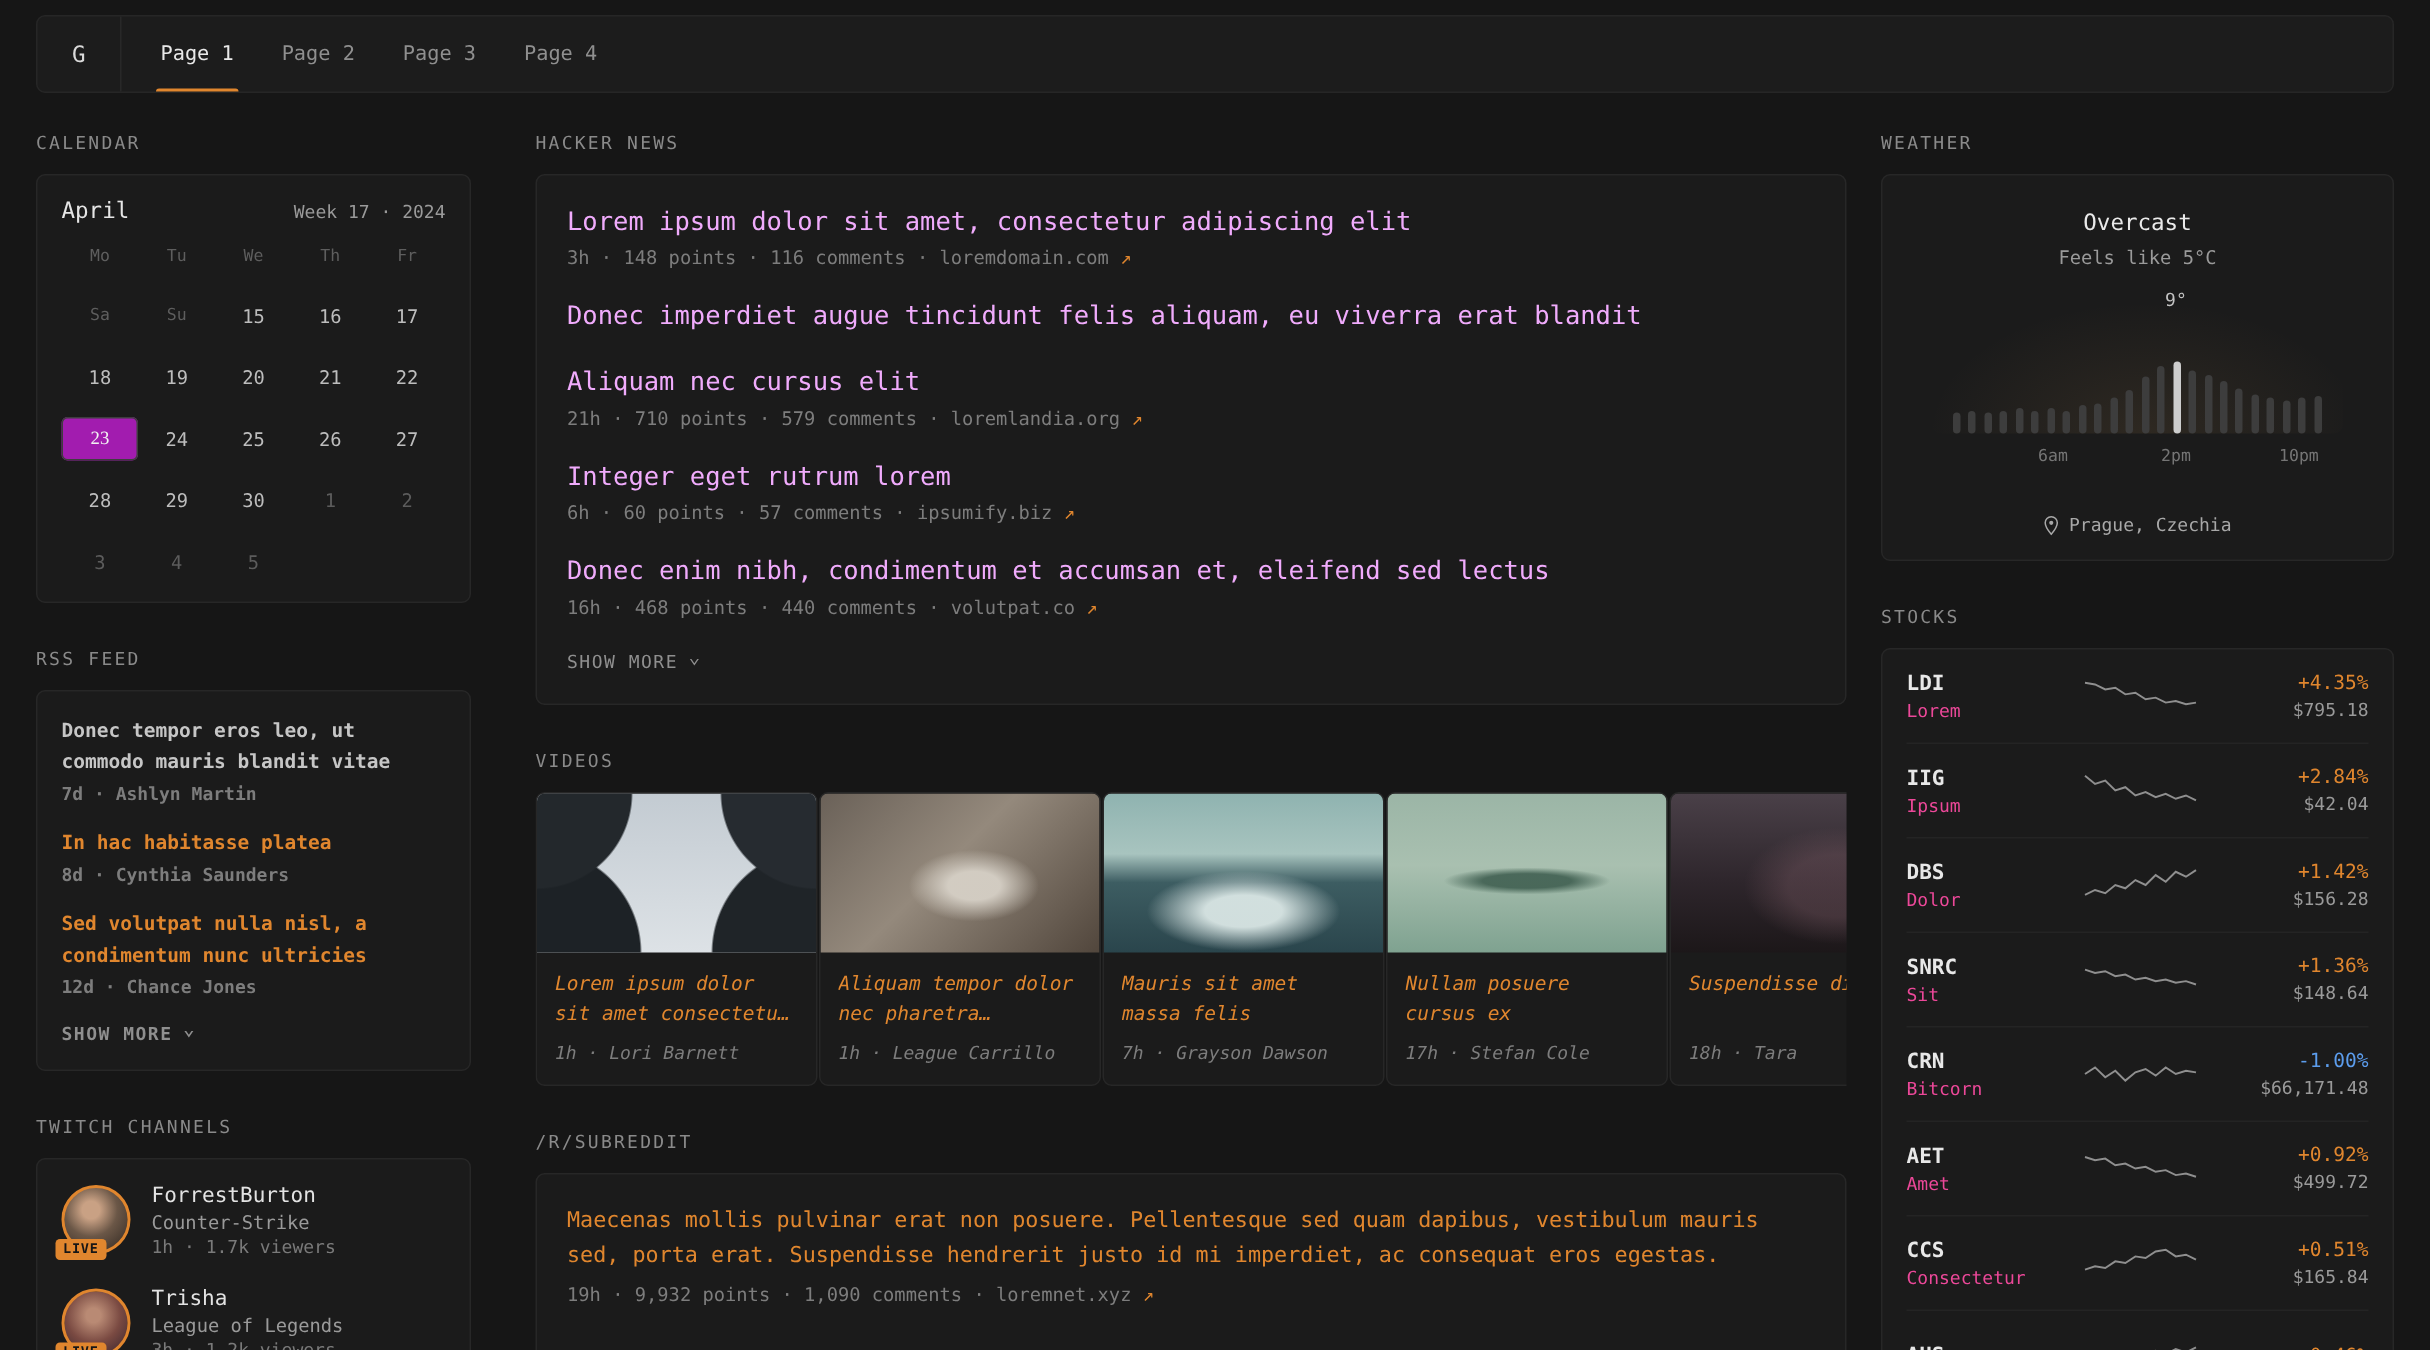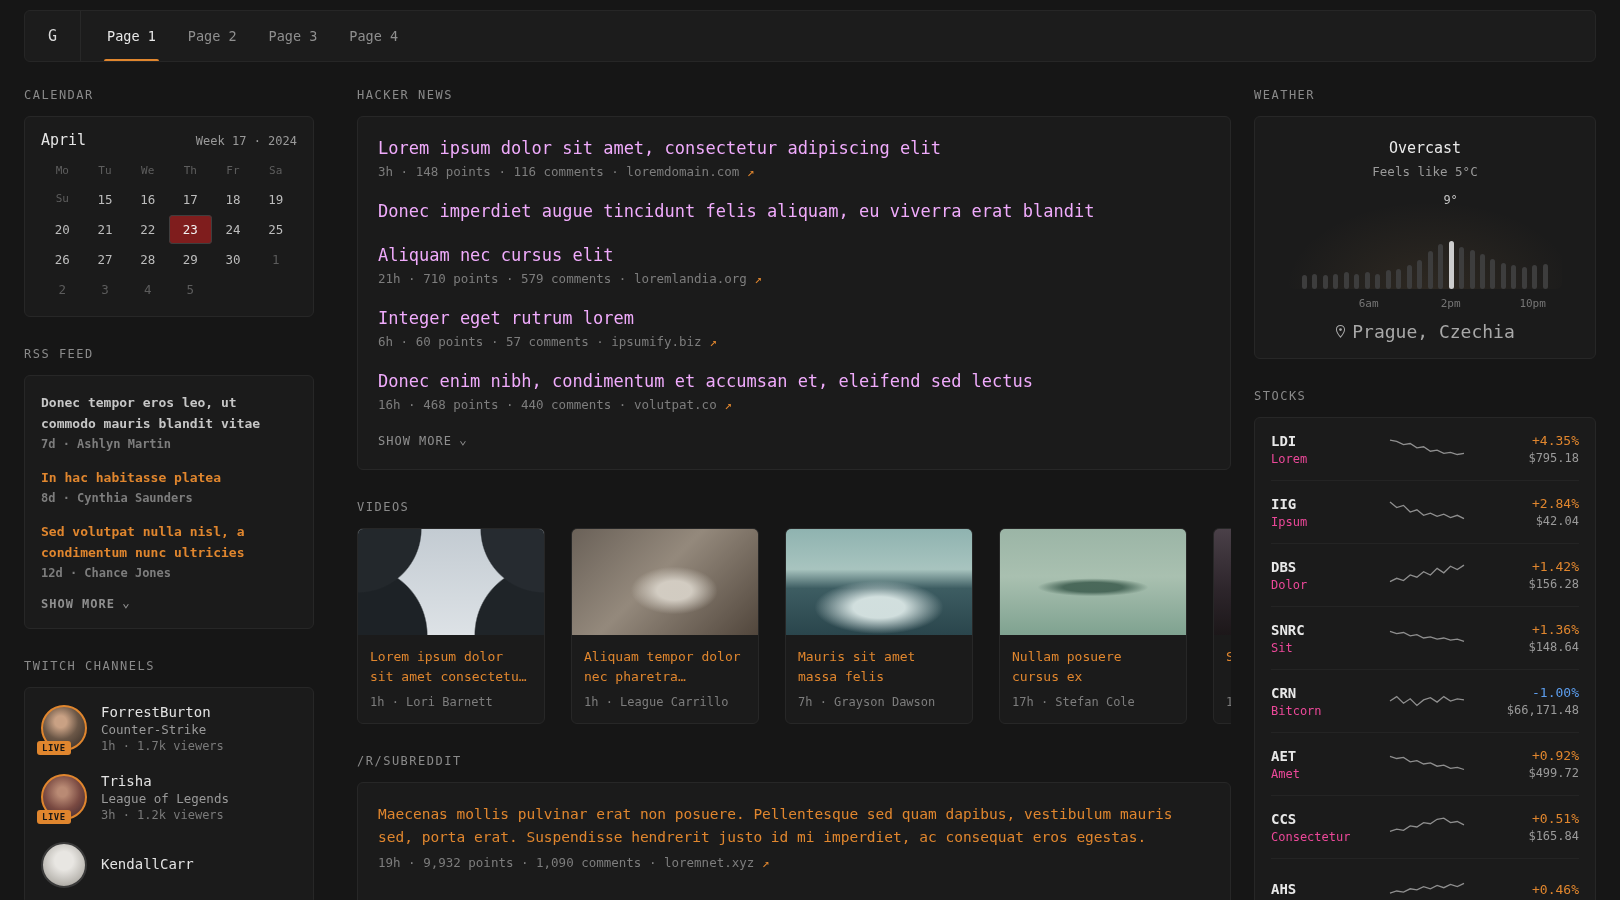--- a/index.html
+++ b/index.html
@@ -22,24 +22,24 @@
   .col-mid   { flex:1; min-width:0; margin-left:43px; margin-right:23px; }
   .col-right { width:342px; flex:none; }
   .section { margin-bottom:30px; }
   .section-title { font-size:12px; letter-spacing:1.5px; color:#8a8a8a; margin-bottom:14px; }
   .card { background:#1b1b1b; border:1px solid #272727; border-radius:6px; }
   
   .cal { padding:14px 16px 12px; }
   .cal-top { display:flex; justify-content:space-between; align-items:baseline; margin-bottom:8px; }
   .cal-month { font-size:15px; color:#e5e5e5; }
   .cal-week { font-size:12px; color:#9a9a9a; }
-  .cal-grid { display:grid; grid-template-columns:repeat(6,1fr); row-gap:1px; text-align:center; }
+  .cal-grid { display:grid; grid-template-columns:repeat(5,1fr); row-gap:12px; text-align:center; }
   .cal-head { font-size:11px; color:#5e5e5e; padding:7px 0; }
   .cal-day { font-size:12.5px; color:#bdbdbd; padding:7px 0; border-radius:4px; }
-  .cal-day.selected { background:#7f1d1d; box-shadow:inset 0 0 0 1px #3e3e3e; color:#f2f2f2; }
+  .cal-day.selected { background:#a21caf; box-shadow:inset 0 0 0 1px #3e3e3e; color:#f2f2f2;font-family:Liberation Serif, serif; }
   .cal-day.muted { color:#5c5c5c; }
   
   .rss { padding:16px;font-weight:bold; }
   .rss-item { margin-bottom:16px; }
   .rss-title { color:#e0862e; font-size:13px; line-height:21px; cursor:pointer; }
   .rss-item.visited .rss-title { color:#c6c6c6; }
   .rss-meta { color:#7d7d7d; font-size:12px; margin-top:3px; }
   .show-more { color:#8f8f8f; font-size:12px; letter-spacing:1px; cursor:pointer; display:inline-flex; align-items:center; gap:7px; }
   .show-more .chev { font-size:13px; transform:translateY(-2px); }
   
@@ -57,21 +57,21 @@
   .ch-game { font-size:12.5px; color:#9a9a9a; margin-top:2px; }
   .ch-meta { font-size:12px; color:#7a7a7a; margin-top:2px; }
   
   .hn { padding:20px; }
   .hn-item { margin-bottom:21px; }
   .hn-title { color:#f0abfc; font-size:17px; line-height:23px; cursor:pointer; }
   .hn-meta { color:#7d7d7d; font-size:12.5px; margin-top:4px; }
   .src { color:#7d7d7d; text-decoration:none; cursor:pointer; }
   .ext { color:#e0862e; }
   
-  .videos-row { display:flex; gap:26px; overflow:hidden; }
+  .videos-row { display:flex; gap:1px; overflow:hidden;font-style:italic; }
   .video-card { width:188px; flex:none; background:#1b1b1b; border:1px solid #272727; border-radius:6px; overflow:hidden; cursor:pointer; }
   .thumb { height:106px; }
   .thumb-0 { background:
       radial-gradient(circle 64px at 0% 0%, #23282c 0 98%, rgba(0,0,0,0) 100%),
       radial-gradient(circle 64px at 100% 0%, #262b30 0 98%, rgba(0,0,0,0) 100%),
       radial-gradient(circle 70px at 0% 100%, #1d2226 0 98%, rgba(0,0,0,0) 100%),
       radial-gradient(circle 70px at 100% 100%, #1f2428 0 98%, rgba(0,0,0,0) 100%),
       linear-gradient(180deg,#c3cbd2,#dde2e6); }
   .thumb-1 { background:
       radial-gradient(ellipse 62px 34px at 55% 58%, rgba(214,208,198,0.95) 0 28%, rgba(214,208,198,0) 70%),
@@ -97,21 +97,21 @@
   .w-cond { font-size:15px; color:#eaeaea; }
   .w-feels { font-size:12.5px; color:#9a9a9a; margin-top:7px; }
   .w-chart { position:relative; width:246px; margin:14px auto 0; height:96px; }
   .w-chart::before { content:""; position:absolute; inset:10px -14px 0; background:radial-gradient(ellipse at 52% 100%, rgba(214,160,90,0.10), rgba(0,0,0,0) 72%); border-radius:6px; }
   .w-temp { position:absolute; top:0; transform:translateX(-50%); font-size:12px; color:#c4c4c4; }
   .w-bars { position:absolute; left:0; right:0; bottom:0; height:72px; display:flex; align-items:flex-end; justify-content:space-between; }
   .w-bar { width:5px; border-radius:2.5px; background:#3d3d3d; }
   .w-bar.hi { background:#cdcdcd; }
   .w-axis { position:relative; width:246px; height:16px; margin:8px auto 0; font-size:11px; color:#757575; }
   .w-axis span { position:absolute; transform:translateX(-50%); }
-  .w-loc { margin-top:8px; font-size:18px; color:#a8a8a8; display:flex; align-items:center; justify-content:center; gap:6px; }
+  .w-loc { margin-top:30px; font-size:12px; color:#a8a8a8; display:flex; align-items:center; justify-content:center; gap:6px; }
   .pin { width:11px; height:13px; }
   
   .stocks { padding:0 16px; }
   .stock-row { display:flex; align-items:center; height:63px; border-bottom:1px solid #242424; }
   .stock-row:last-child { border-bottom:none; }
   .s-info { width:100px; flex:none; }
   .s-ticker { font-size:14px; color:#e8e8e8; font-weight:bold; }
   .s-name { font-size:12px; color:#ec4899; margin-top:3px; }
   .s-spark { flex:1; display:flex; justify-content:center; align-items:center; }
   .s-right { width:96px; flex:none; text-align:right; }

